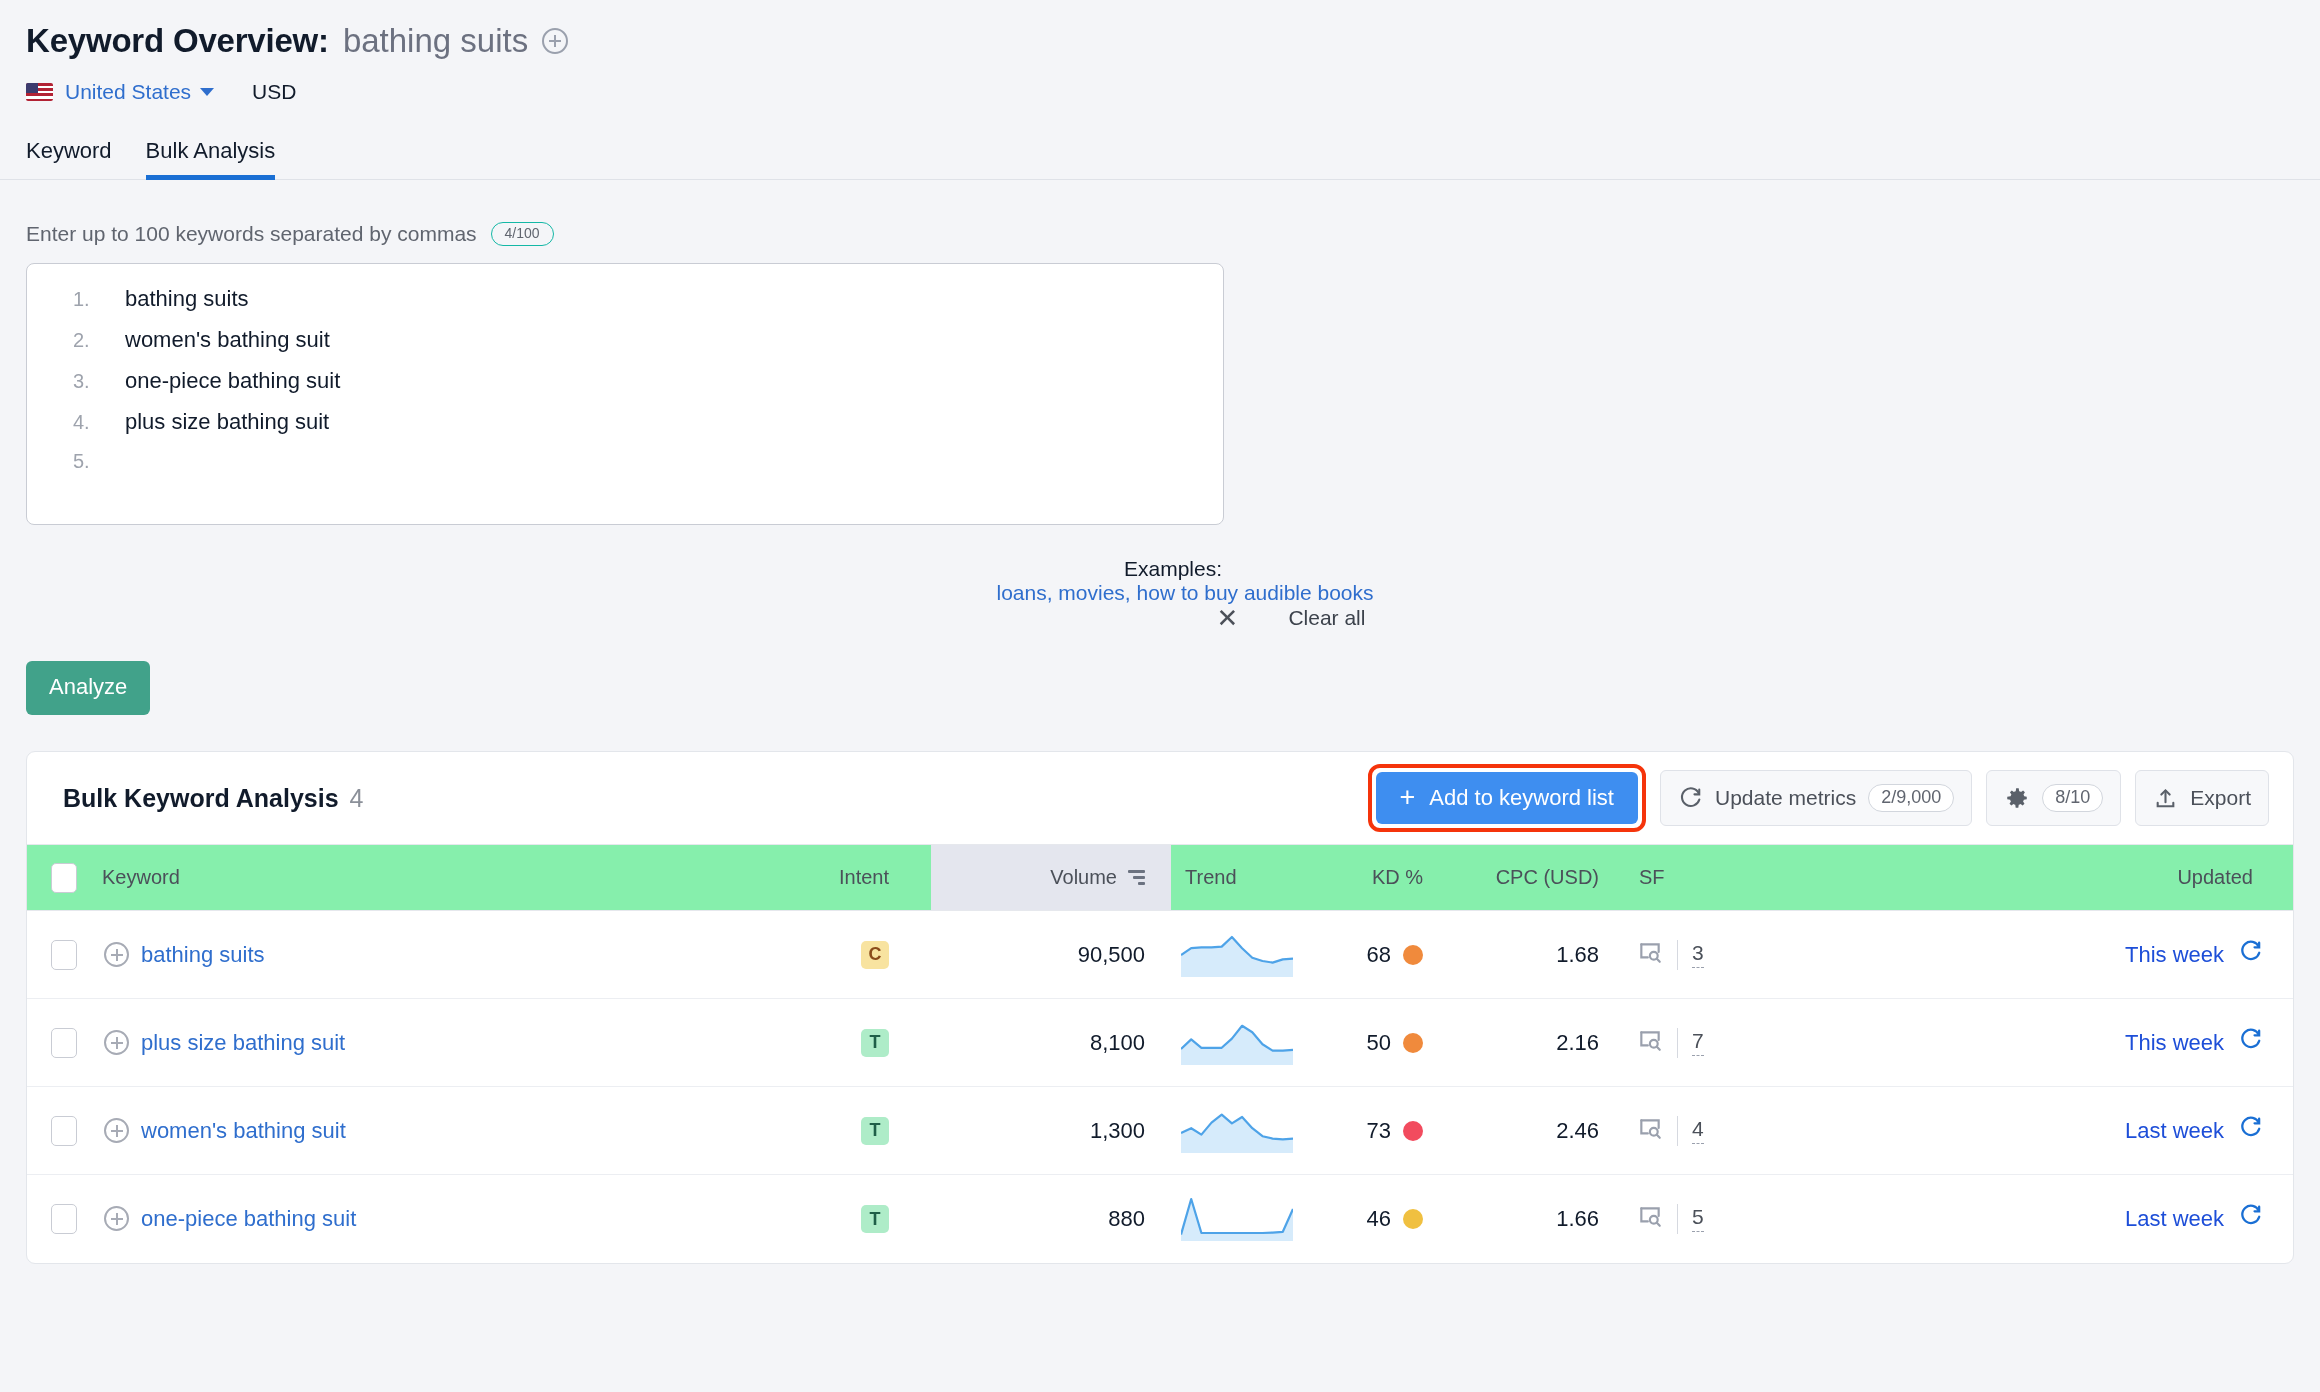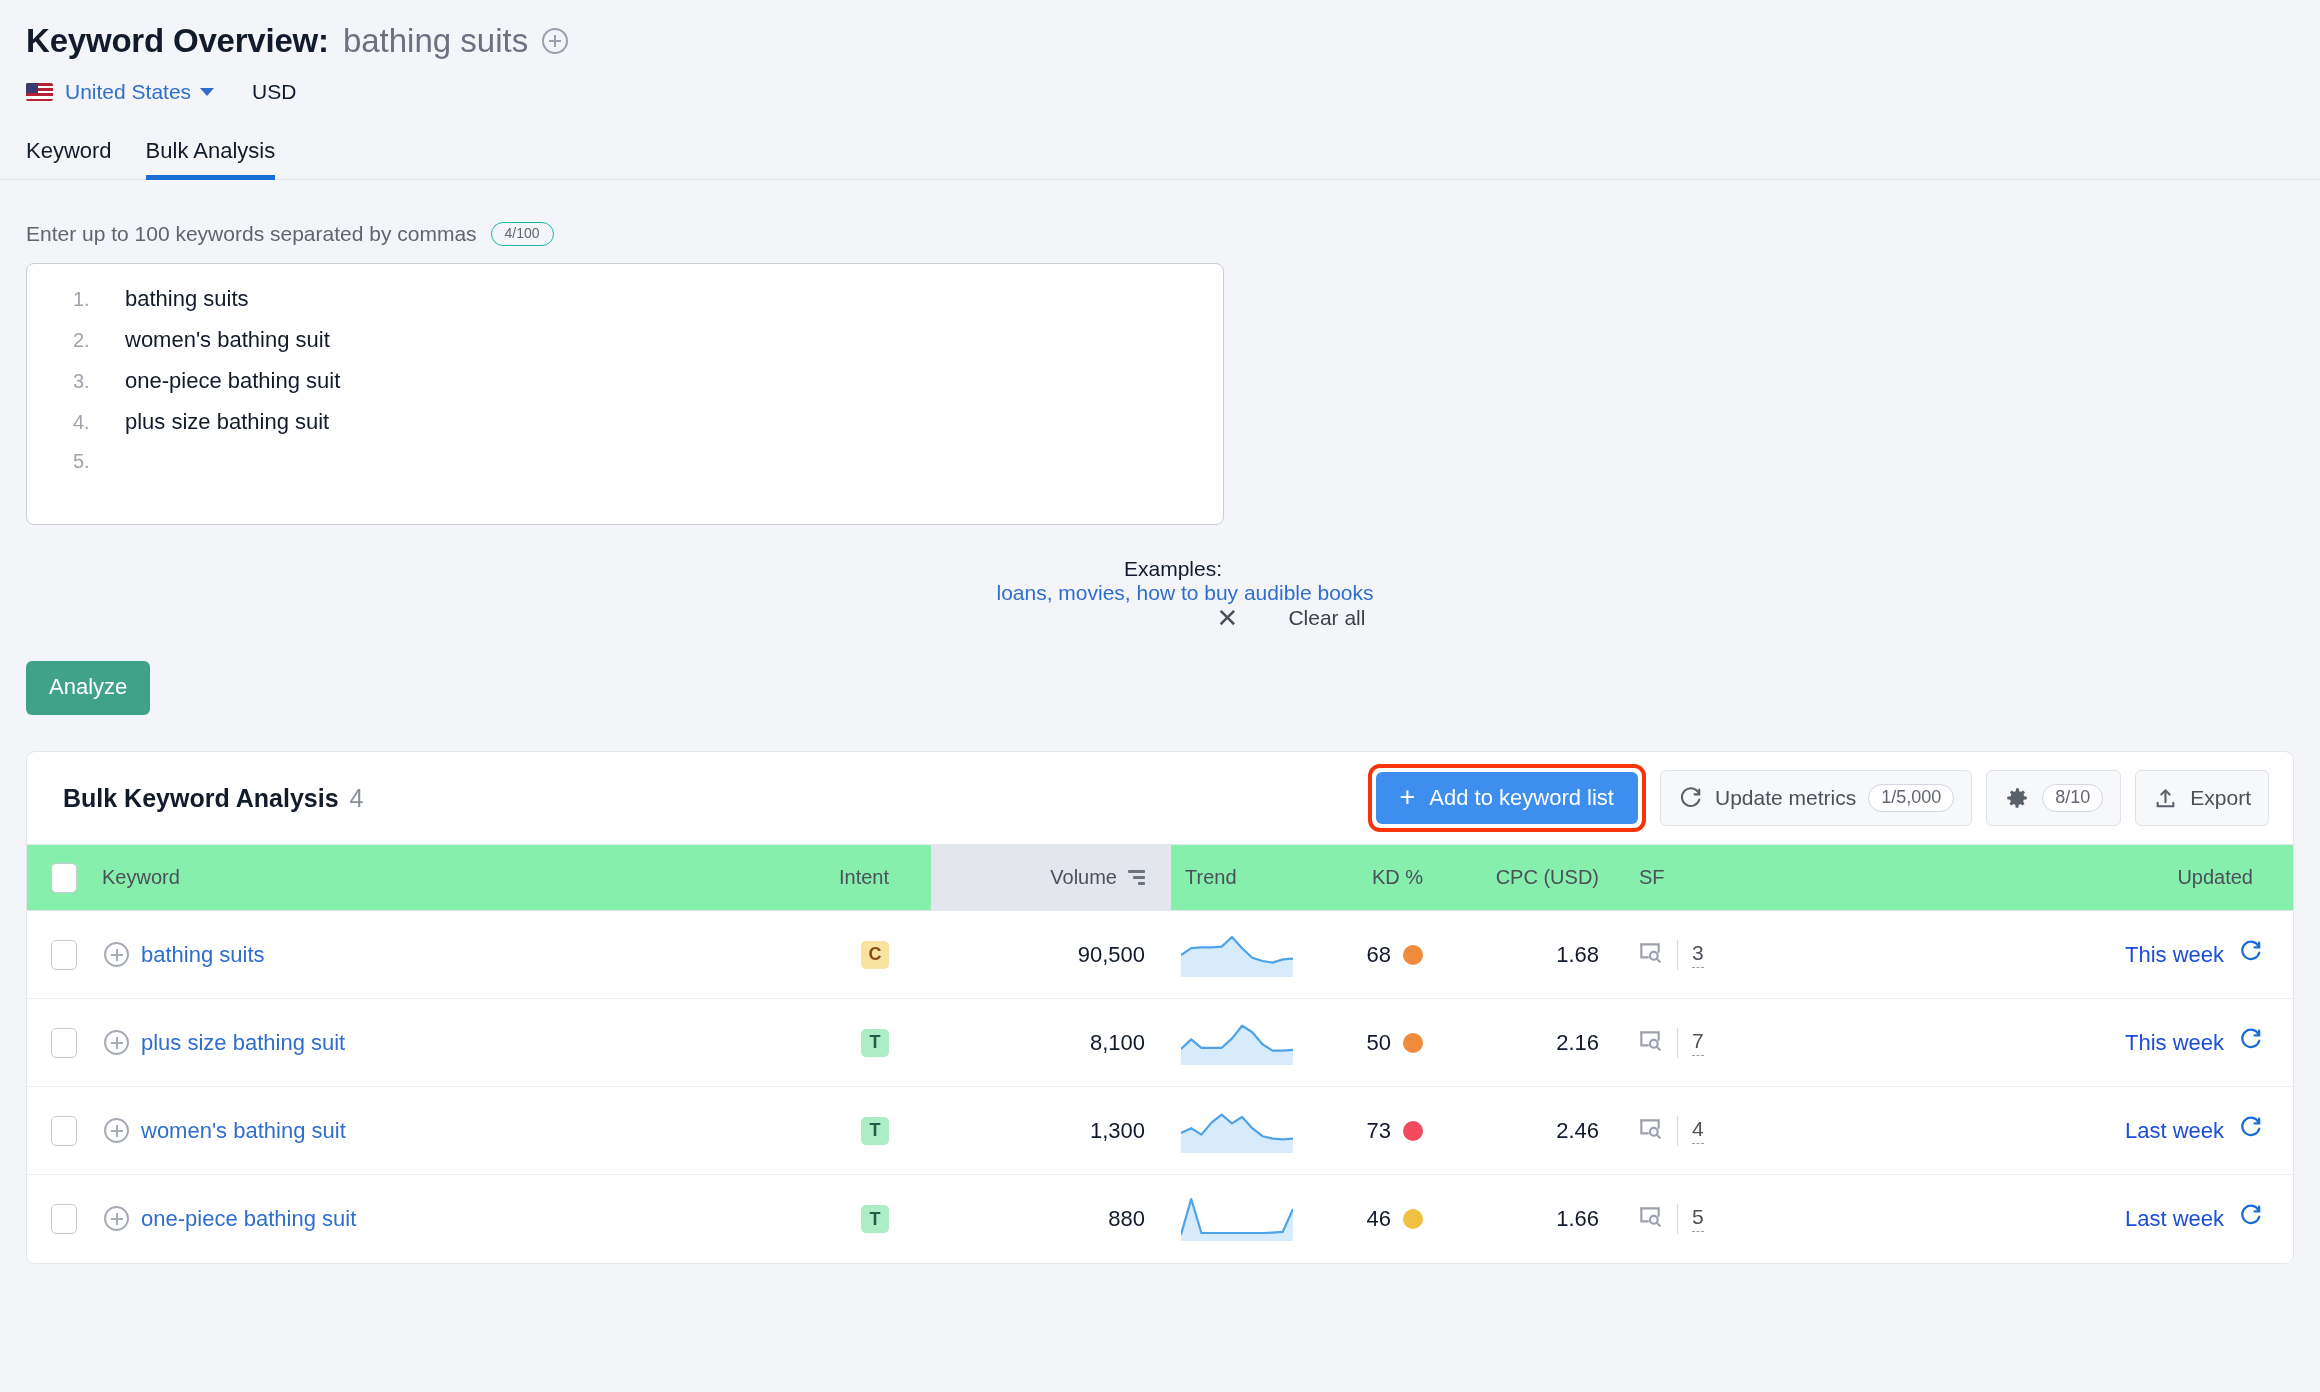--- a/index.html
+++ b/index.html
@@ -253,21 +253,21 @@
       </span>
 
       <button class="btn-ghost">
         <span class="icon-refresh">
           <svg width="25" height="25" viewBox="0 0 24 24" fill="none" stroke="#5a6069" stroke-width="2" stroke-linecap="round">
             <path d="M20 7 A8.5 8.5 0 1 0 20.5 13"></path>
               <path d="M20.4 3.4 L20.4 8 L15.8 8"></path>
           </svg>
         </span>
         <span>Update metrics</span>
-        <span class="pill">1/5,000</span>
+        <span class="pill">2/9,000</span>
       </button>
 
       <button class="btn-ghost">
         <span class="icon-gear">
           <svg width="26" height="26" viewBox="0 0 24 24" fill="#5a6069">
             <path d="M12 8.3a3.7 3.7 0 1 0 0 7.4 3.7 3.7 0 0 0 0-7.4zm0 5.6a1.9 1.9 0 1 1 0-3.8 1.9 1.9 0 0 1 0 3.8z"></path>
             <path d="M21 13.2v-2.4l-2.3-.4a7 7 0 0 0-.7-1.7l1.3-1.9-1.7-1.7-1.9 1.3a7 7 0 0 0-1.7-.7L13.6 3h-2.4l-.4 2.7a7 7 0 0 0-1.7.7L7.2 5.1 5.5 6.8l1.3 1.9a7 7 0 0 0-.7 1.7L3 10.8v2.4l2.7.4c.16.6.4 1.16.7 1.7l-1.3 1.9 1.7 1.7 1.9-1.3c.54.3 1.1.54 1.7.7l.4 2.7h2.4l.4-2.7c.6-.16 1.16-.4 1.7-.7l1.9 1.3 1.7-1.7-1.3-1.9c.3-.54.54-1.1.7-1.7z"></path>
           </svg>
         </span>
         <span class="pill">8/10</span>

